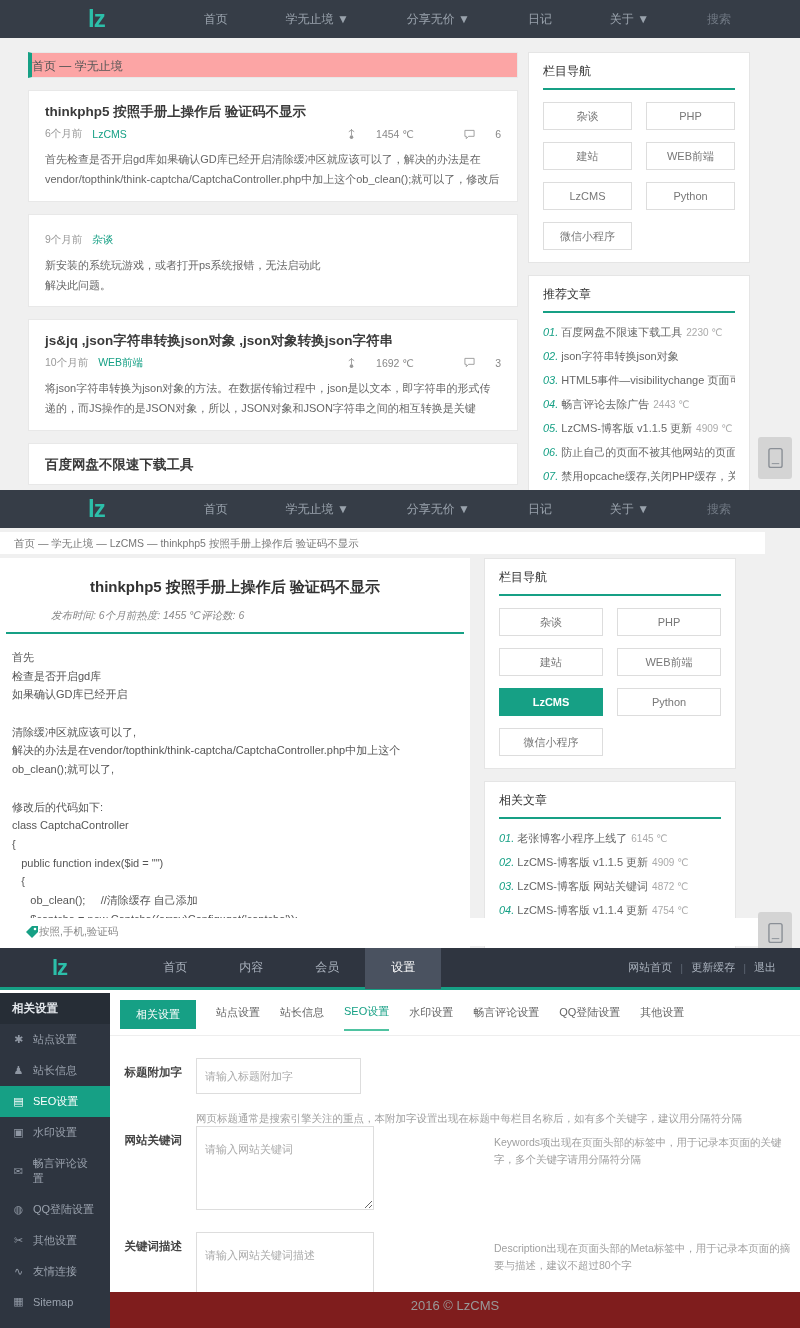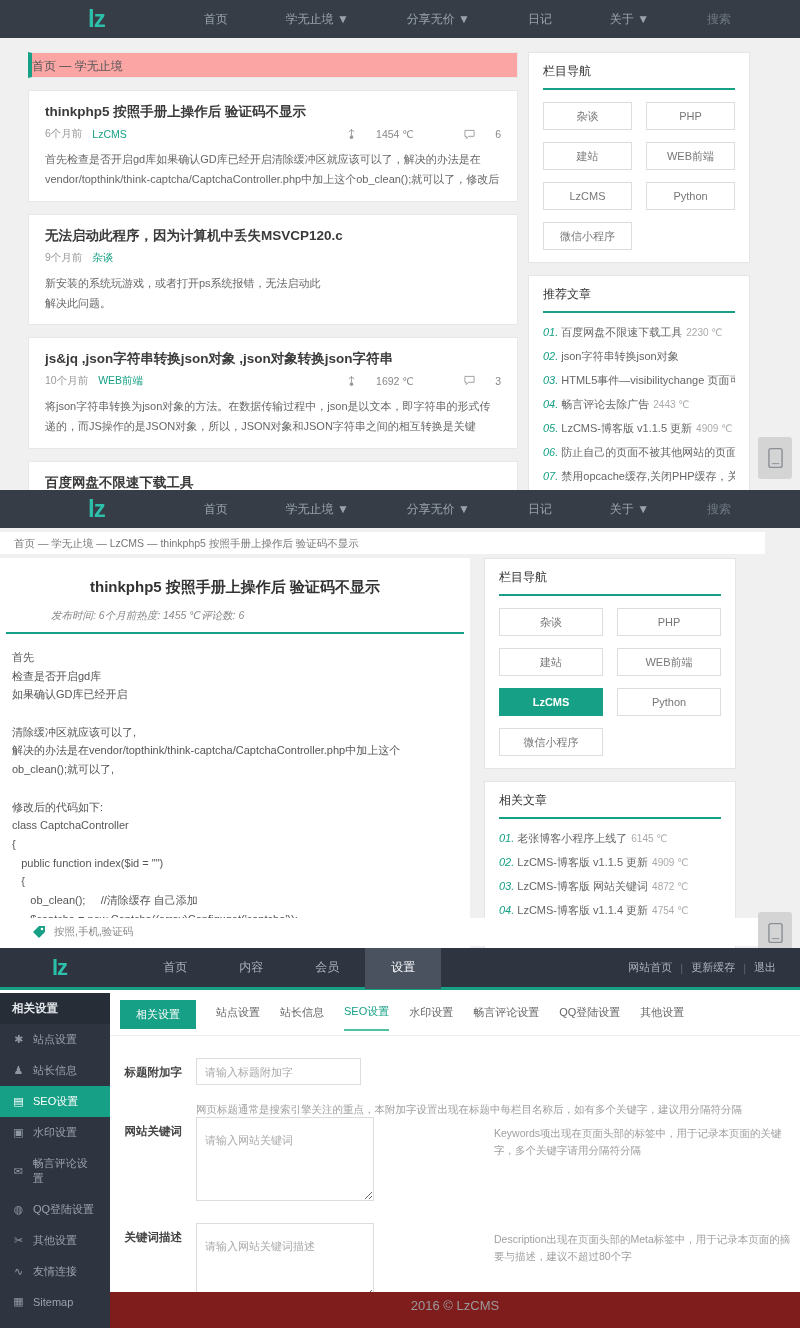--- a/index.html
+++ b/index.html
@@ -42,21 +42,21 @@
                display:flex;align-items:center;justify-content:center;cursor:pointer}
 
   
   .d-crumb{background:#fff;height:22px;line-height:22px;font-size:10.5px;color:#777;padding-left:14px;margin-top:4px;width:765px}
   .detail-wrap{display:flex;margin-top:4px}
   .d-article{width:470px;background:#fff;padding:14px 6px 20px;min-height:356px}
   .d-title{text-align:center;font-size:15px;color:#333;font-weight:bold;margin-top:6px}
   .d-meta{display:flex;justify-content:flex-start;padding:12px 45px 9px;font-size:10.5px;color:#888;font-style:italic;border-bottom:2px solid #16a085}
   .d-body{font-size:11px;color:#555;line-height:1.7;white-space:pre-wrap;padding:14px 10px 0 6px}
   .d-side{width:252px;margin-left:14px}
-  .tags-bar{position:absolute;left:14px;bottom:2px;width:765px;height:28px;background:#fff;display:flex;align-items:center;padding-left:18px;gap:8px}
+  .tags-bar{position:absolute;left:7px;bottom:2px;width:765px;height:28px;background:#fff;display:flex;align-items:center;padding-left:18px;gap:0}
   .tags-bar span{font-size:10.5px;color:#888}
 
   
   .a-nav{height:42px;background:#2f3540;border-bottom:3px solid #16a085;display:flex;align-items:center}
   .a-nav .logo{margin-left:52px;font-size:22px}
   .a-menu{display:flex;margin-left:70px;height:42px;align-items:stretch}
   .a-menu span{width:76px;display:flex;align-items:center;justify-content:center;color:#aab2bd;font-size:12px;cursor:pointer}
   .a-menu span.active{background:#4a5260;color:#fff}
   .a-right{margin-left:auto;margin-right:16px;display:flex;align-items:center;font-size:11px;color:#aab2bd}
   .a-right span{cursor:pointer;padding:0 8px}
@@ -69,21 +69,21 @@
   .a-item.active .ic{color:#fff}
   .a-main{margin-left:110px;padding-top:10px}
   .a-tabs{display:flex;align-items:center;border-bottom:1px solid #eee;padding-bottom:0}
   .panel-btn{background:#16a085;color:#fff;font-size:11px;padding:7px 16px;margin:0 20px 6px 10px;cursor:pointer}
   .a-tab{font-size:11px;color:#666;margin-right:20px;padding-bottom:10px;cursor:pointer}
   .a-tab.active{color:#16a085;border-bottom:2px solid #4fc3a1}
   .form{margin:22px 0 0 10px}
   .frow{display:flex;margin-bottom:18px}
   .frow label{width:62px;text-align:right;font-size:11.5px;color:#444;font-weight:bold;padding-top:7px;flex-shrink:0}
   .fctrl{margin-left:14px}
-  .fctrl input{width:165px;height:27px;border:1px solid #ddd;padding:0 8px;font-size:11px;color:#555;outline:none}
+  .fctrl input{width:165px;height:36px;border:1px solid #ddd;padding:0 8px;font-size:11px;color:#555;outline:none}
   .fctrl textarea{width:178px;height:84px;border:1px solid #ddd;padding:15px 8px;font-size:11px;color:#555;resize:both;outline:none}
   .fctrl textarea.short{height:76px}
   .hint-below{margin:10px 0 0 76px;font-size:10.5px;color:#a0a0a0;width:620px}
   .hint-right{margin-left:120px;padding-top:8px;font-size:10.5px;color:#a0a0a0;width:330px;line-height:1.6}
   .a-footer{position:absolute;left:110px;right:0;bottom:0;height:36px;background:#7f1d1d;text-align:center;line-height:28px;font-size:13px;color:#999}
   input::placeholder,textarea::placeholder{color:#aaa}
 </style>
 </head>
 <body>
 
@@ -120,21 +120,20 @@
             <svg width="11" height="11" viewBox="0 0 12 12">
                 <path d="M1 1.5h10v6.5H5L2.5 10.5V8H1z" fill="none" stroke="#999"></path>
               </svg>
             <span>6</span>
           </span>
         </div>
         <div class="art-excerpt">首先检查是否开启gd库如果确认GD库已经开启清除缓冲区就应该可以了，解决的办法是在vendor/topthink/think-captcha/CaptchaController.php中加上这个ob_clean();就可以了，修改后的代码如下:class CaptchaController{   public</div>
       </div>
 
       <div class="art-card">
-        <div class="art-title">无法启动此程序，因为计算机中丢失MSVCP120.c</div>
         <div class="art-meta">
           <span>9个月前</span>
           <span class="cat">杂谈</span>
         </div>
         <div class="art-excerpt">新安装的系统玩游戏，或者打开ps系统报错，无法启动此
 解决此问题。</div>
       </div>
 
       <div class="art-card">
         <div class="art-title">js&amp;jq ,json字符串转换json对象 ,json对象转换json字符串</div>

